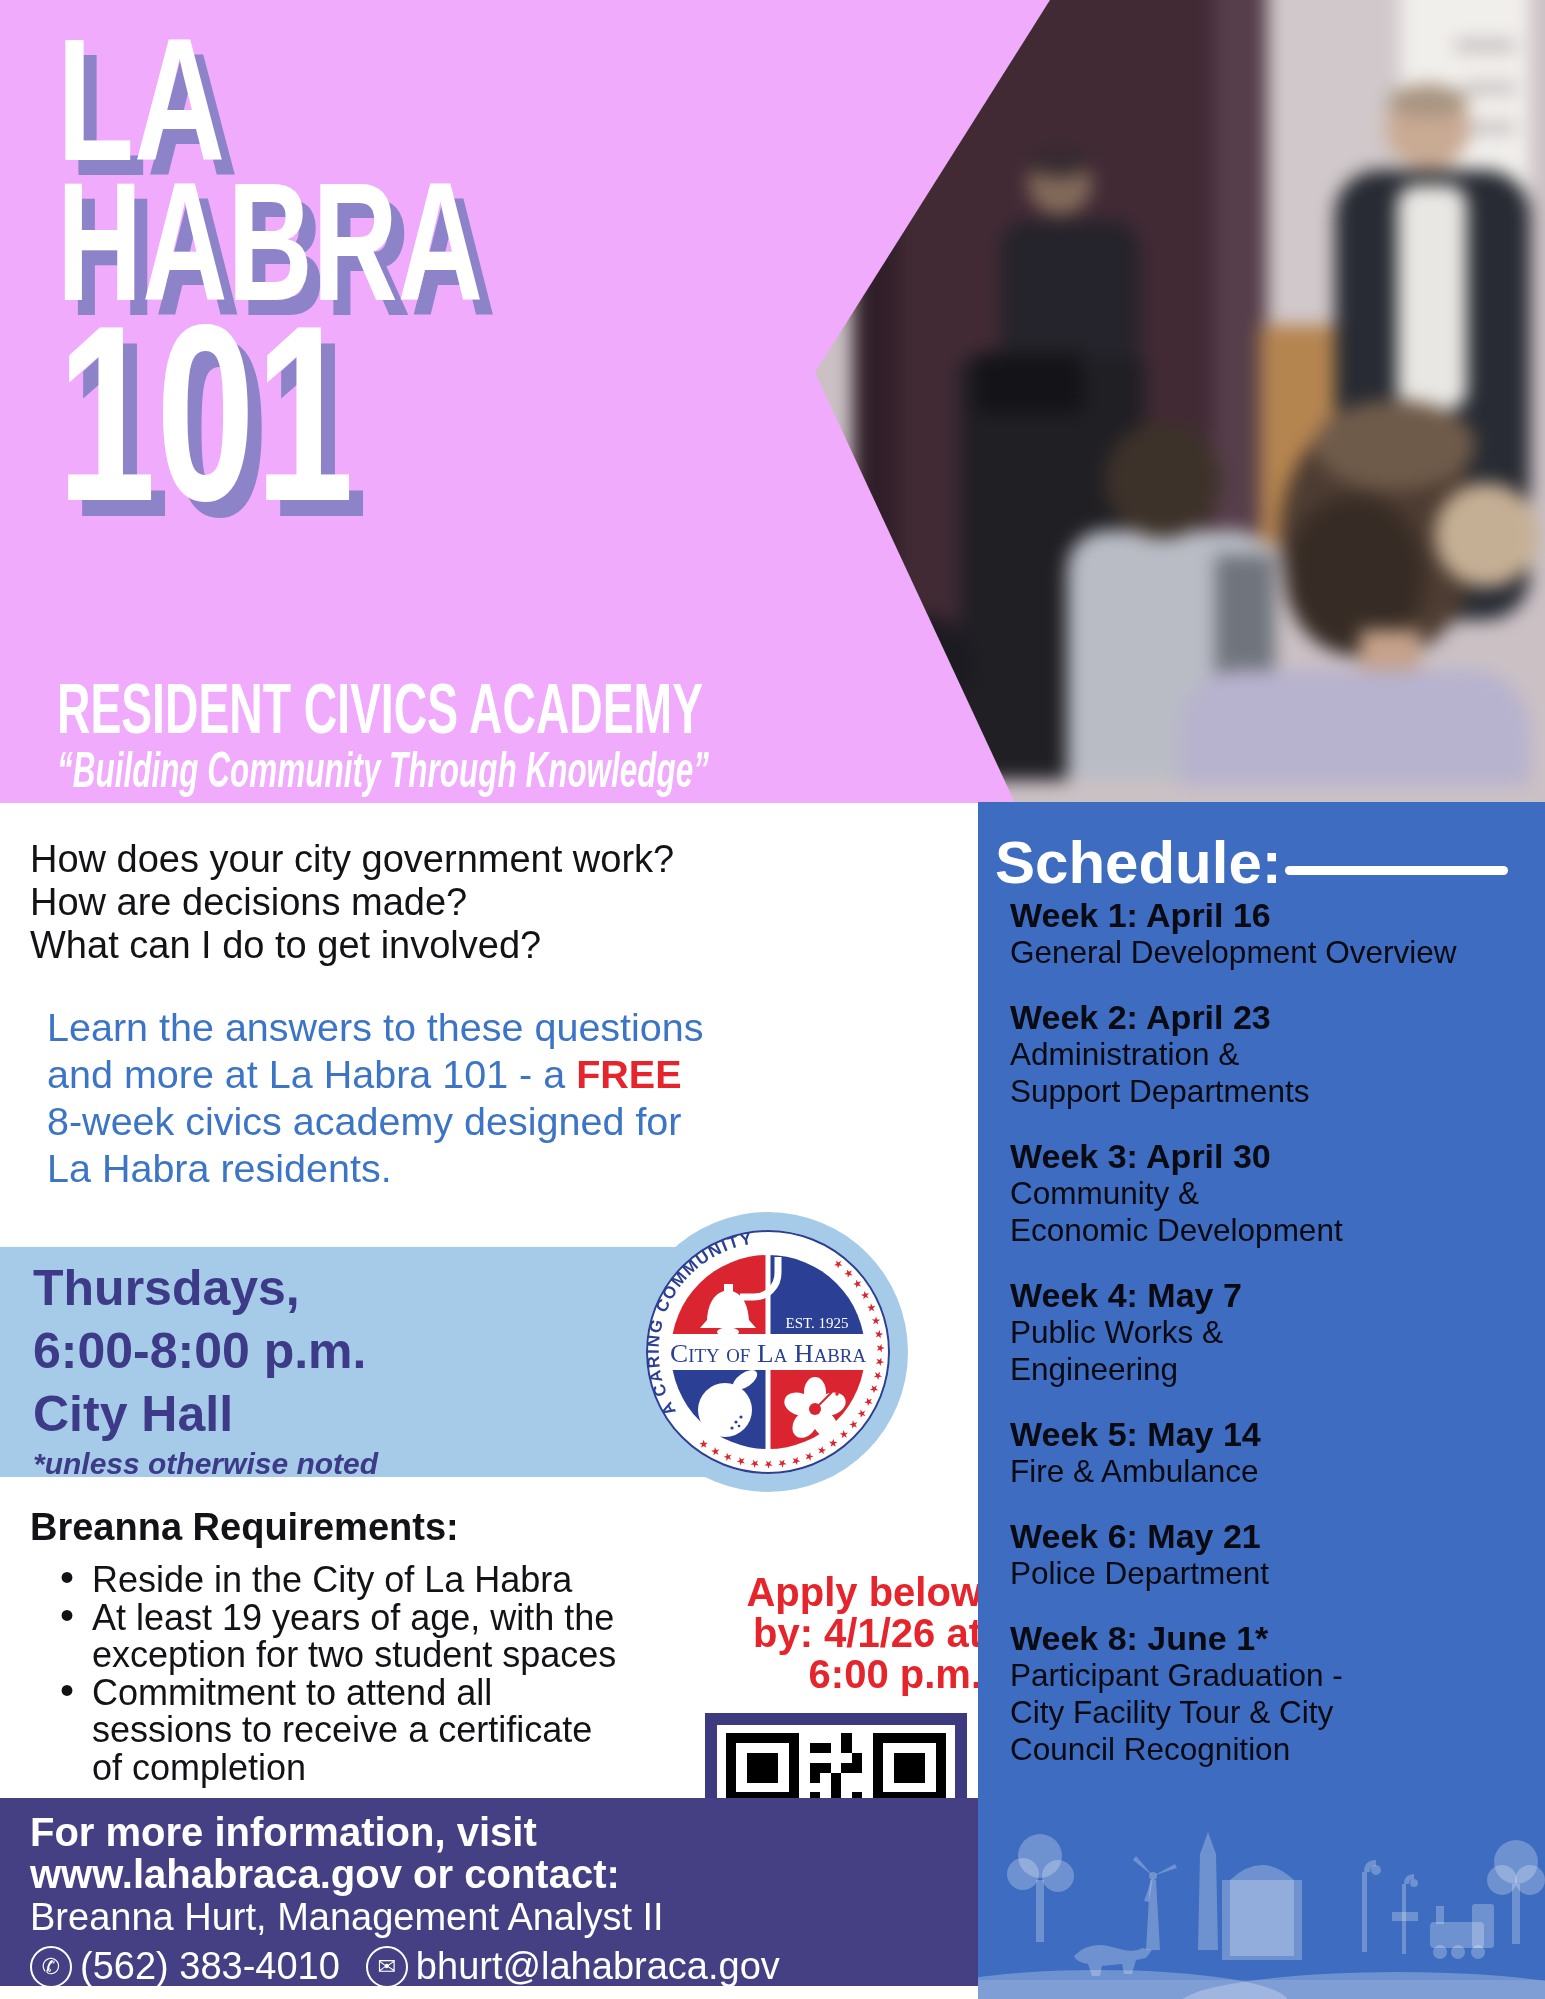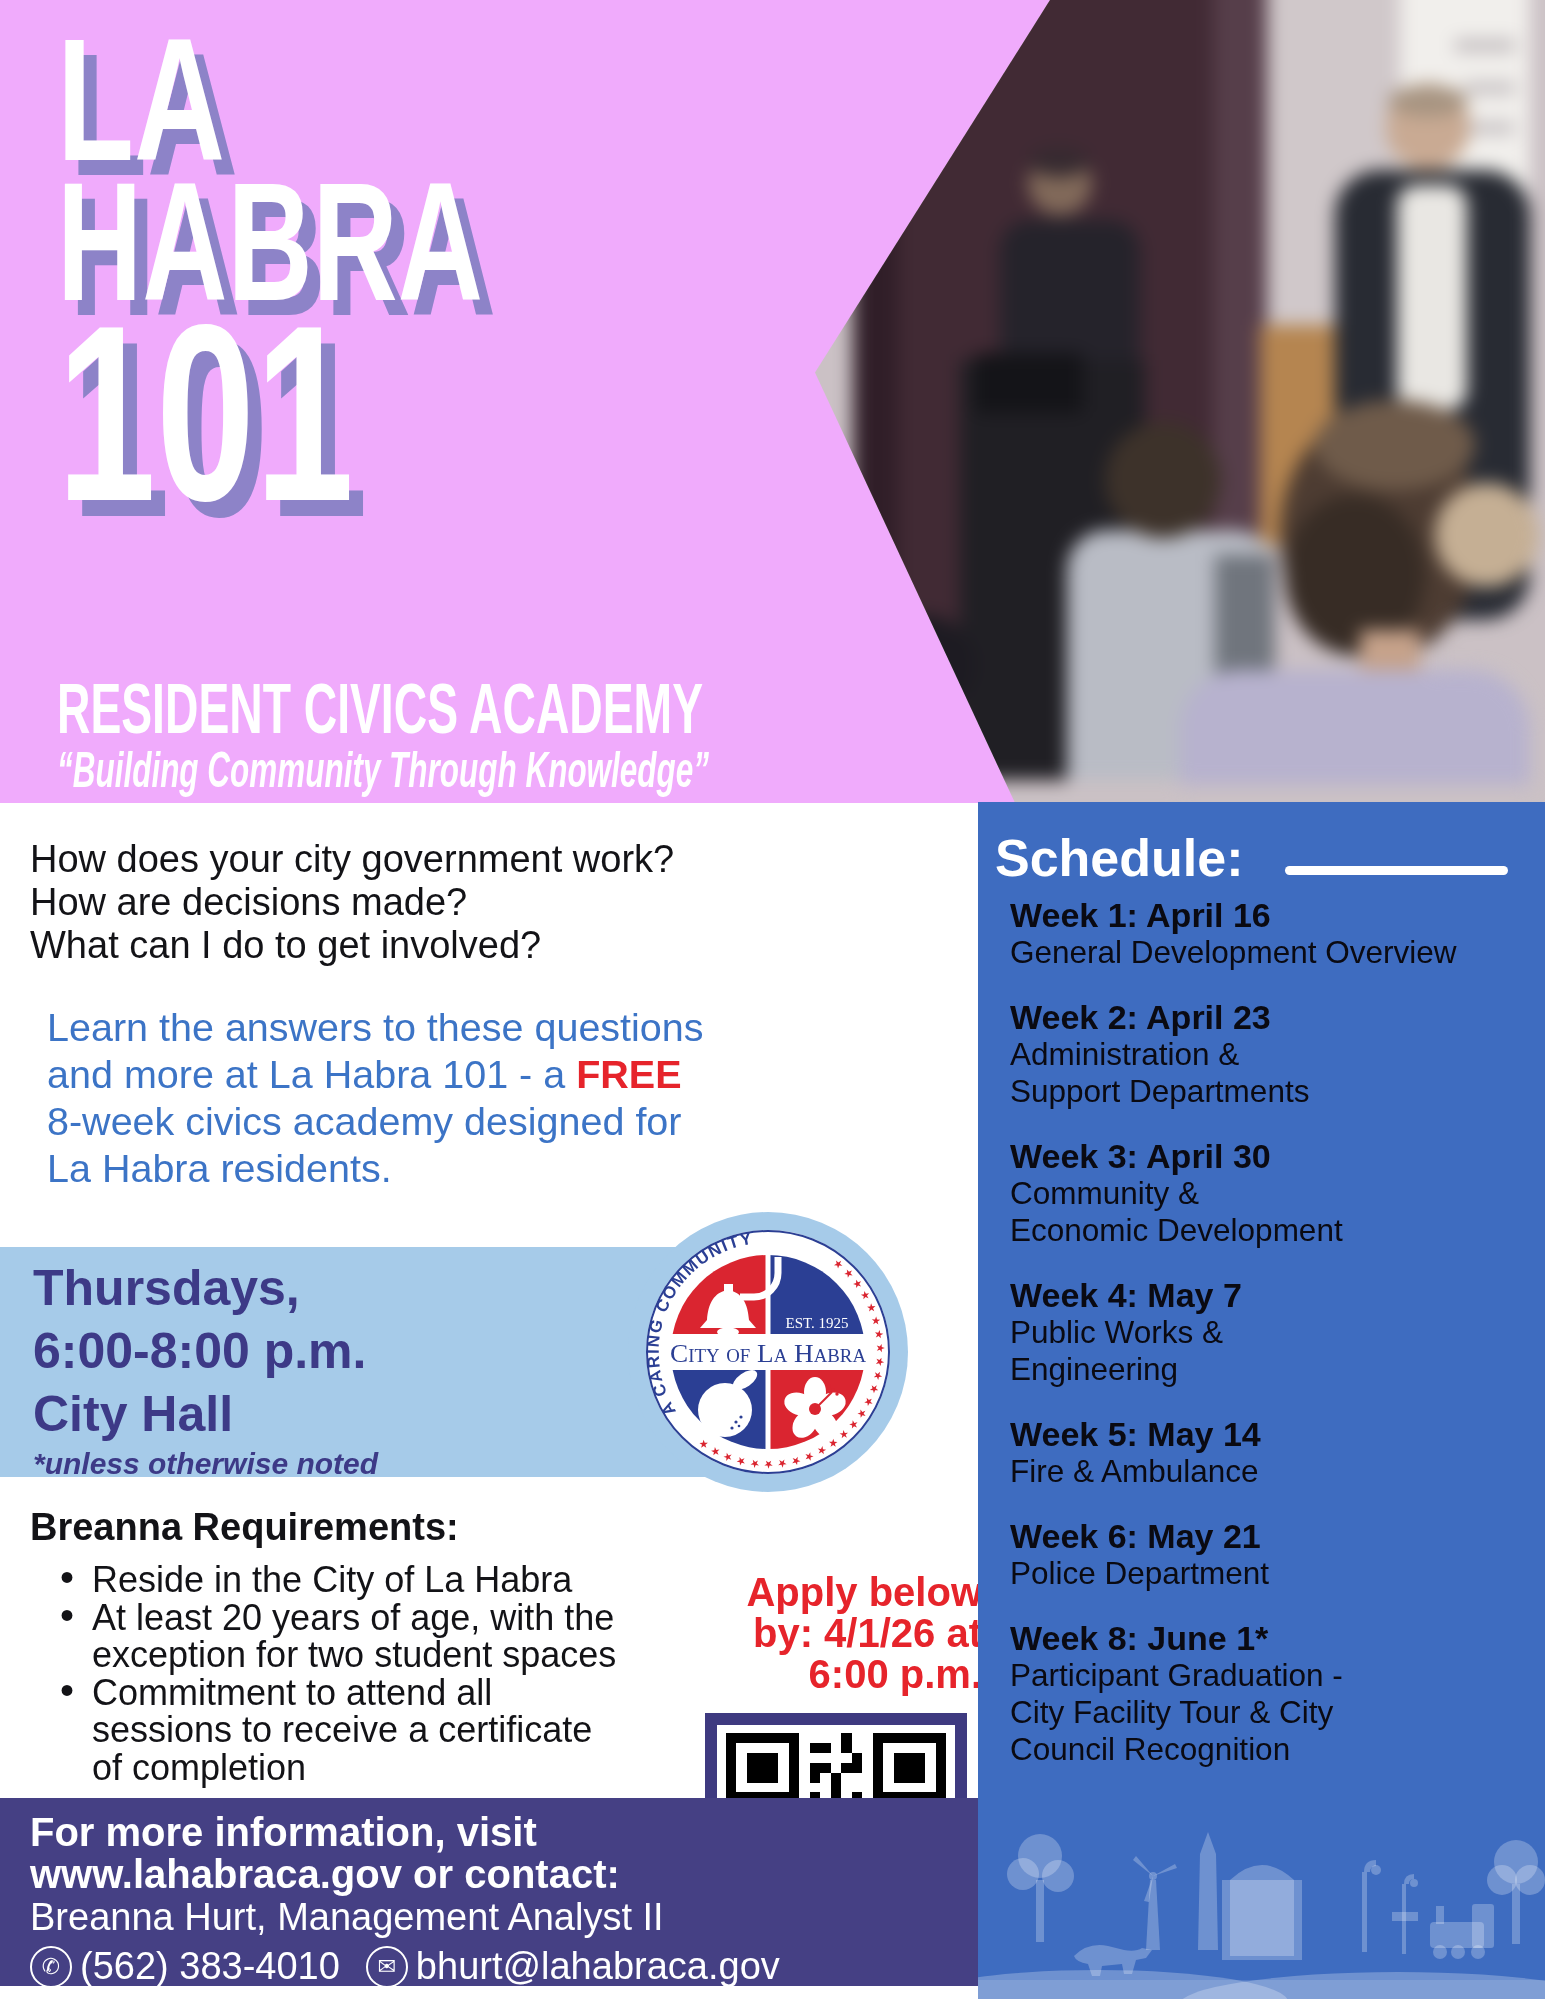--- a/index.html
+++ b/index.html
@@ -57,21 +57,21 @@
   .c-bold{font-size:40px;line-height:42px;font-weight:800;}
   .c-reg{font-size:38px;line-height:44px;font-weight:400;}
   .c-row{display:flex;align-items:center;margin-top:6px;font-size:38px;}
   .c-icon{display:inline-flex;align-items:center;justify-content:center;width:38px;height:38px;
           border:2px solid #fff;border-radius:50%;font-size:22px;margin-right:8px;flex:none;
           font-family:"DejaVu Sans",sans-serif;}
   .c-gap{width:26px;flex:none;}
 
   
   .schedule{position:absolute;left:978px;top:802px;width:567px;height:1197px;background:#3e6cc0;overflow:hidden;}
-  .sch-head{position:absolute;left:17px;top:26px;color:#fff;font-size:52px;font-weight:800;}
+  .sch-head{position:absolute;left:17px;top:26px;color:#fff;font-size:60px;font-weight:800;}
   .sch-rule{position:absolute;left:307px;top:64px;width:223px;height:9px;border-radius:5px;background:#fff;}
   .weeks{position:absolute;left:32px;top:95px;width:520px;color:#0a0a12;}
   .week{margin-bottom:28px;}
   .week-title{font-size:34px;line-height:37px;font-weight:800;}
   .week-desc{font-size:31.5px;line-height:37px;white-space:pre-line;}
   .silhouette{position:absolute;left:0;bottom:0;}
 </style>
 </head>
 <body>
 
@@ -205,21 +205,21 @@
       <circle cx="205" cy="178" r="1.7" fill="#da2530"></circle>
         <circle cx="209" cy="182" r="1.7" fill="#da2530"></circle>
       <circle cx="201" cy="174" r="1.7" fill="#da2530"></circle>
     </g>
   </svg>
 
   <div class="requirements">
     <div class="req-head">Breanna Requirements:</div>
     <ul class="req-list">
       <li><span>Reside in the City of La Habra</span></li>
-      <li><span>At least 20 years of age, with the
+      <li><span>At least 19 years of age, with the
 exception for two student spaces</span></li>
       <li><span>Commitment to attend all
 sessions to receive a certificate
 of completion</span></li>
     </ul>
   </div>
 
   <div class="apply">Apply below
 by: 4/1/26 at
 6:00 p.m.</div>

